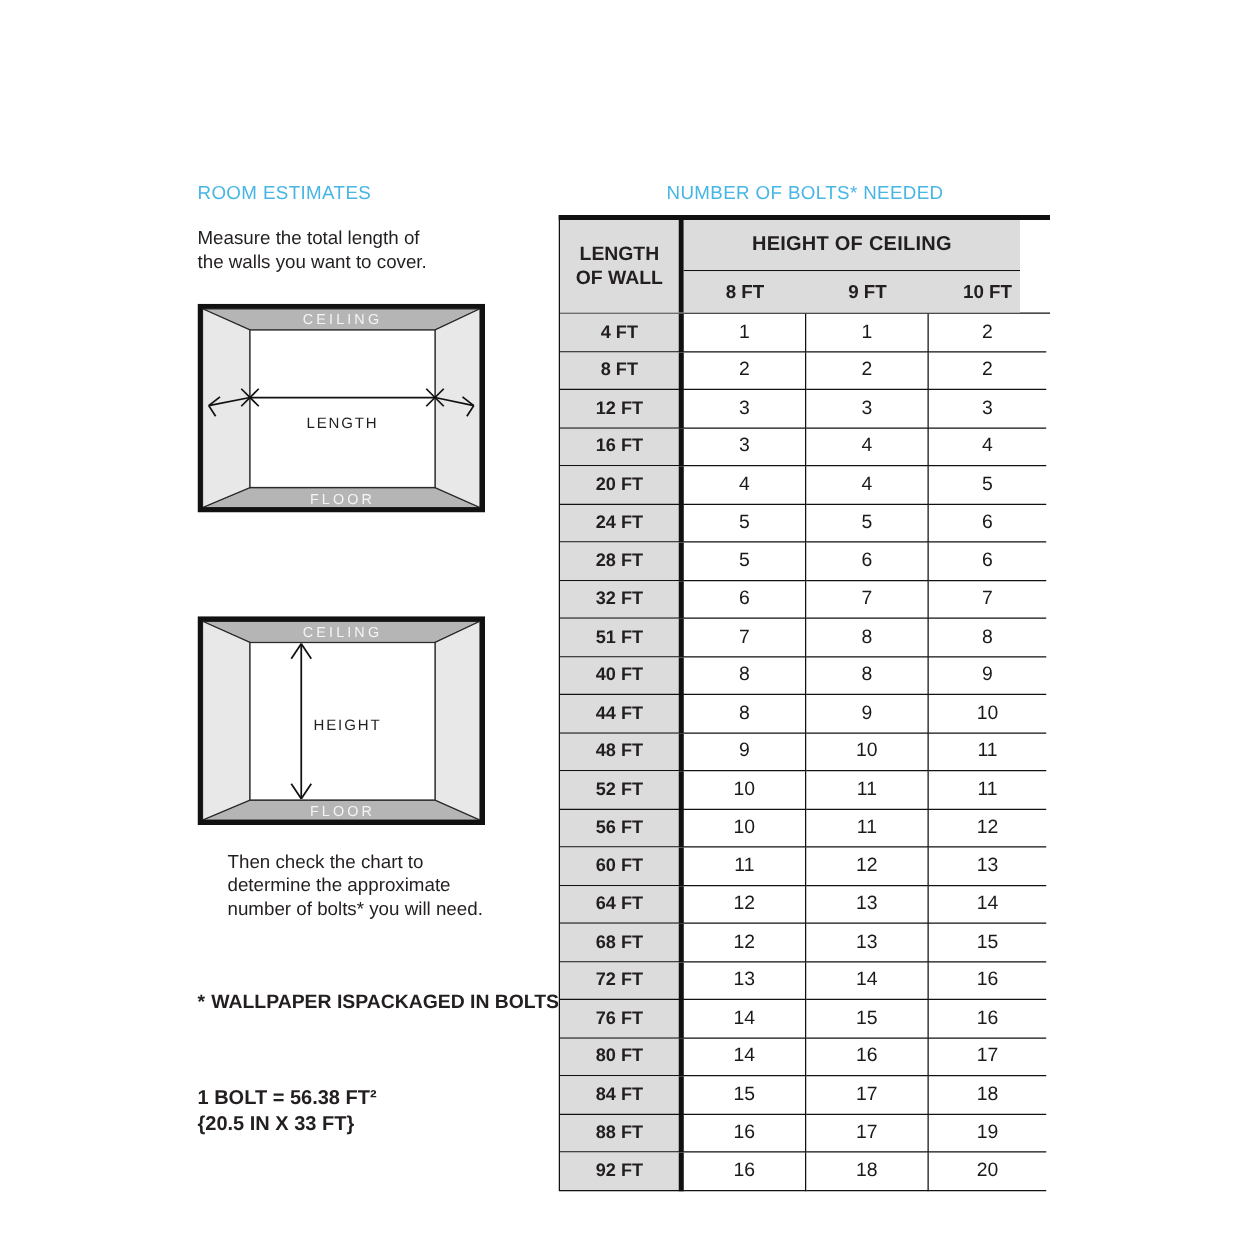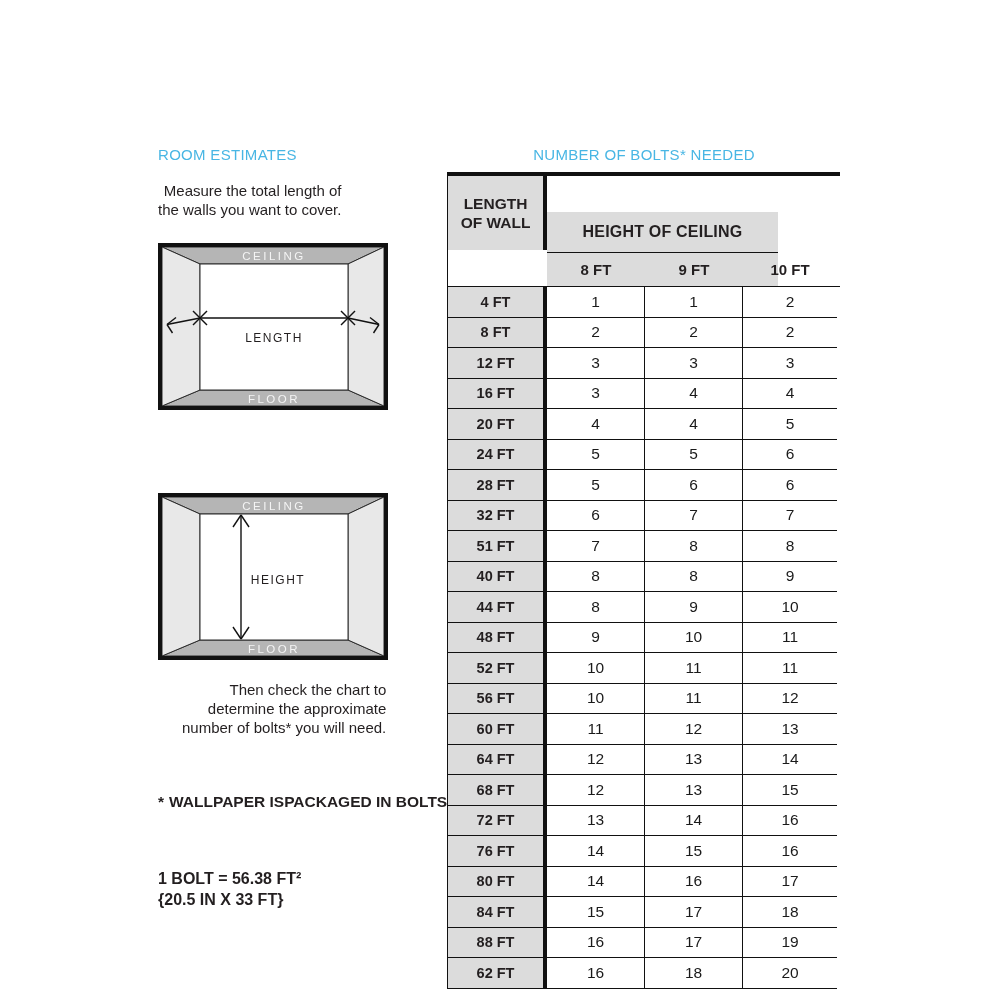--- a/index.html
+++ b/index.html
@@ -24,21 +24,20 @@
   }
   .section-heading{
     position:absolute;font-size:15px;font-weight:normal;color:var(--accent);letter-spacing:0.3px;
   }
   .room-estimates-heading{left:158px;top:146px;}
   .bolts-heading{left:448px;top:146px;width:392px;text-align:center;}
 
   .para{
     position:absolute;left:158px;font-size:15px;line-height:19px;color:var(--ink);
     white-space:pre-line;
-    text-align:right;
   }
   .step1{top:181px;}
   .step2{top:434px;}
   .step3{top:680px;margin-left:24px;}
 
   .diagram{position:absolute;left:158px;width:230px;height:167px;}
   .diagram1{top:243px;}
   .diagram2{top:493px;}
   svg text{font-family:"Liberation Sans", sans-serif;}
 
@@ -60,21 +59,21 @@
     border-top:4px solid var(--line);
     border-left:1px solid var(--line);
   }
   .thead{display:flex;border-bottom:1px solid var(--line);}
   .th-corner{
     width:99px;height:74px;border-right:4px solid var(--line);
     background:var(--cell-gray);
     display:flex;align-items:center;justify-content:center;text-align:center;
     font-weight:bold;font-size:15.5px;line-height:19px;white-space:pre-line;
   }
-  .th-right{width:231px;display:flex;flex-direction:column;margin-top:36px;}
+  .th-right{width:269px;display:flex;flex-direction:column;}
   .th-span{
     height:41px;border-bottom:1px solid var(--line);background:var(--cell-gray);
     display:flex;align-items:center;justify-content:center;
     font-weight:bold;font-size:16px;letter-spacing:0.2px;
   }
   .th-sub{
     height:33px;background:var(--cell-gray);
     display:grid;grid-template-columns:98px 98px 94px;
     align-items:center;text-align:center;font-weight:bold;font-size:15px;
   }
@@ -306,21 +305,21 @@
           <div class="cell dcell vline">17</div>
           <div class="cell dcell last">18</div>
         </div>
         <div class="trow">
           <div class="cell rowhead">88 FT</div>
           <div class="cell dcell vline">16</div>
           <div class="cell dcell vline">17</div>
           <div class="cell dcell last">19</div>
         </div>
         <div class="trow">
-          <div class="cell rowhead">62 FT</div>
+          <div class="cell rowhead">92 FT</div>
           <div class="cell dcell vline">16</div>
           <div class="cell dcell vline">18</div>
           <div class="cell dcell last">20</div>
         </div>
       </div>
   </div>
 
 </div>
 
 </body></html>

